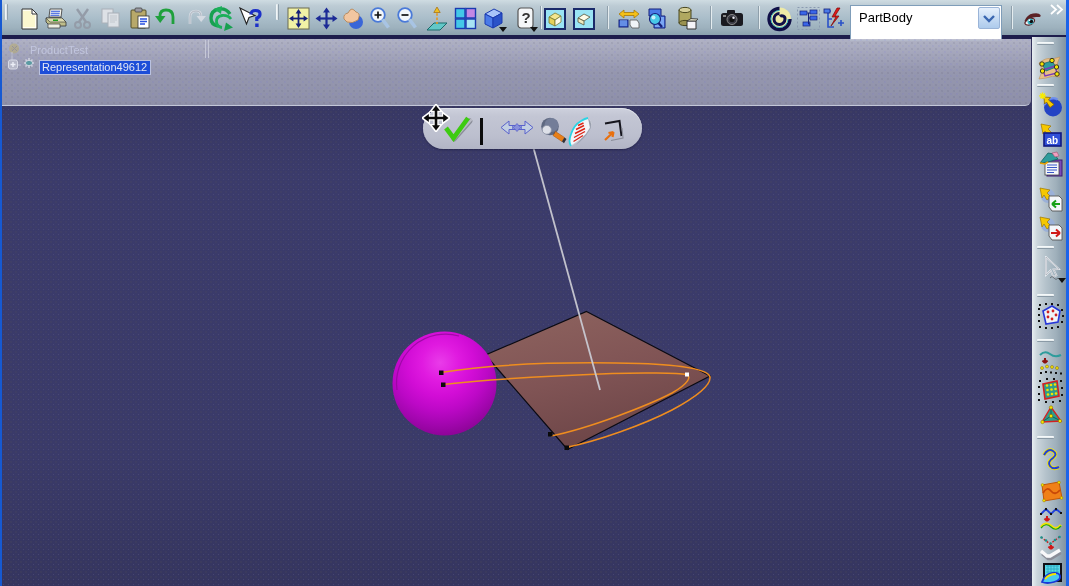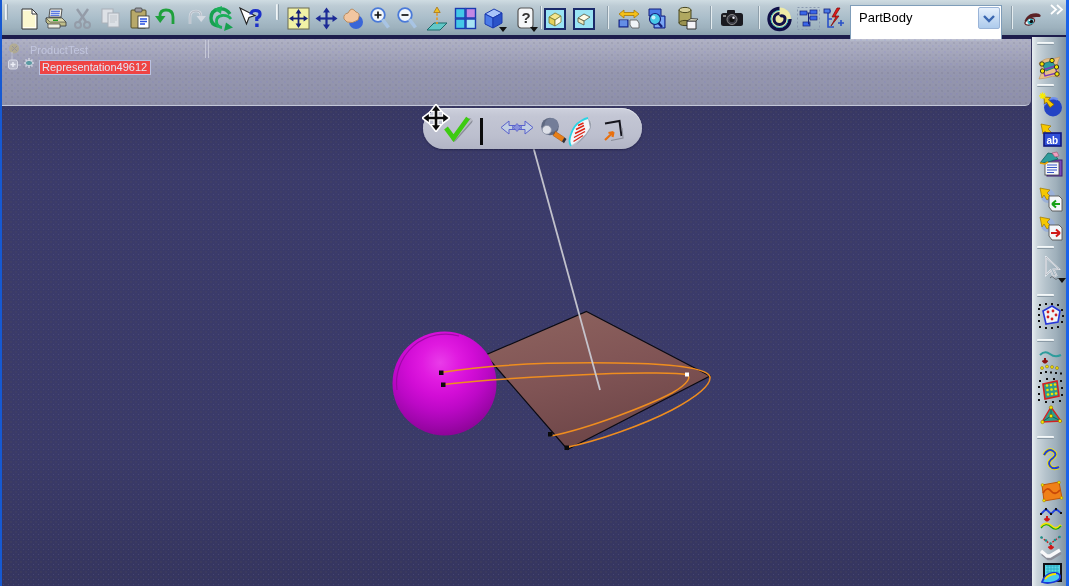--- a/index.html
+++ b/index.html
@@ -297,21 +297,21 @@
 <div class="t" style="left:30px;top:44px;font-size:11px;color:#c2c6de;">ProductTest</div>
 <svg class="abs" style="left:5px;top:52px" width="40" height="22" viewBox="0 0 40 22">
   <path d="M7,0 V13 H16" stroke="#c8cadc" stroke-width="1" fill="none" opacity="0.8"></path>
   <rect x="3.5" y="8" width="9" height="9" rx="2" fill="#b6b8c8" stroke="#d8dae6" stroke-width="1"></rect>
   <path d="M5.5,12.5 h5 M8,10 v5" stroke="#eceef6" stroke-width="1.4"></path>
   <g stroke="#cdd0de" stroke-width="1.6">
     <path d="M24,6 v10 M19,11 h10 M20.5,7.5 l7,7 M27.5,7.5 l-7,7"></path>
   </g>
   <ellipse cx="24" cy="11" rx="3.6" ry="2.6" fill="#5a9aa2" stroke="#d0d4e0" stroke-width="1"></ellipse>
 </svg>
-<div class="t" style="left:39px;top:60px;font-size:11px;color:#e2e6f4;background:#ef4444;border:1px solid #b9c1e0;padding:0 3px 1px 2px;">Representation49612</div>
+<div class="t" style="left:39px;top:60px;font-size:11px;color:#e2e6f4;background:#1d4ed8;border:1px solid #b9c1e0;padding:0 3px 1px 2px;">Representation49612</div>
 <div class="abs" style="left:205px;top:40px;width:1px;height:18px;background:#c6c8d8;"></div>
 <div class="abs" style="left:208px;top:40px;width:1px;height:18px;background:#c6c8d8;"></div>
 
 
 <div id="capsule"></div>
 
 <svg class="abs" style="left:444px;top:115px" width="30" height="28" viewBox="0 0 30 28">
   <path d="M10,24 L26,6" stroke="#8a8d98" stroke-width="5" stroke-linecap="round"></path>
   <path d="M10,24 L27,5" stroke="#b8bac4" stroke-width="2.4" stroke-linecap="round"></path>
   <path d="M2,13 L9.5,23 L24,3" stroke="#3ecb12" stroke-width="4.6" fill="none"></path>

